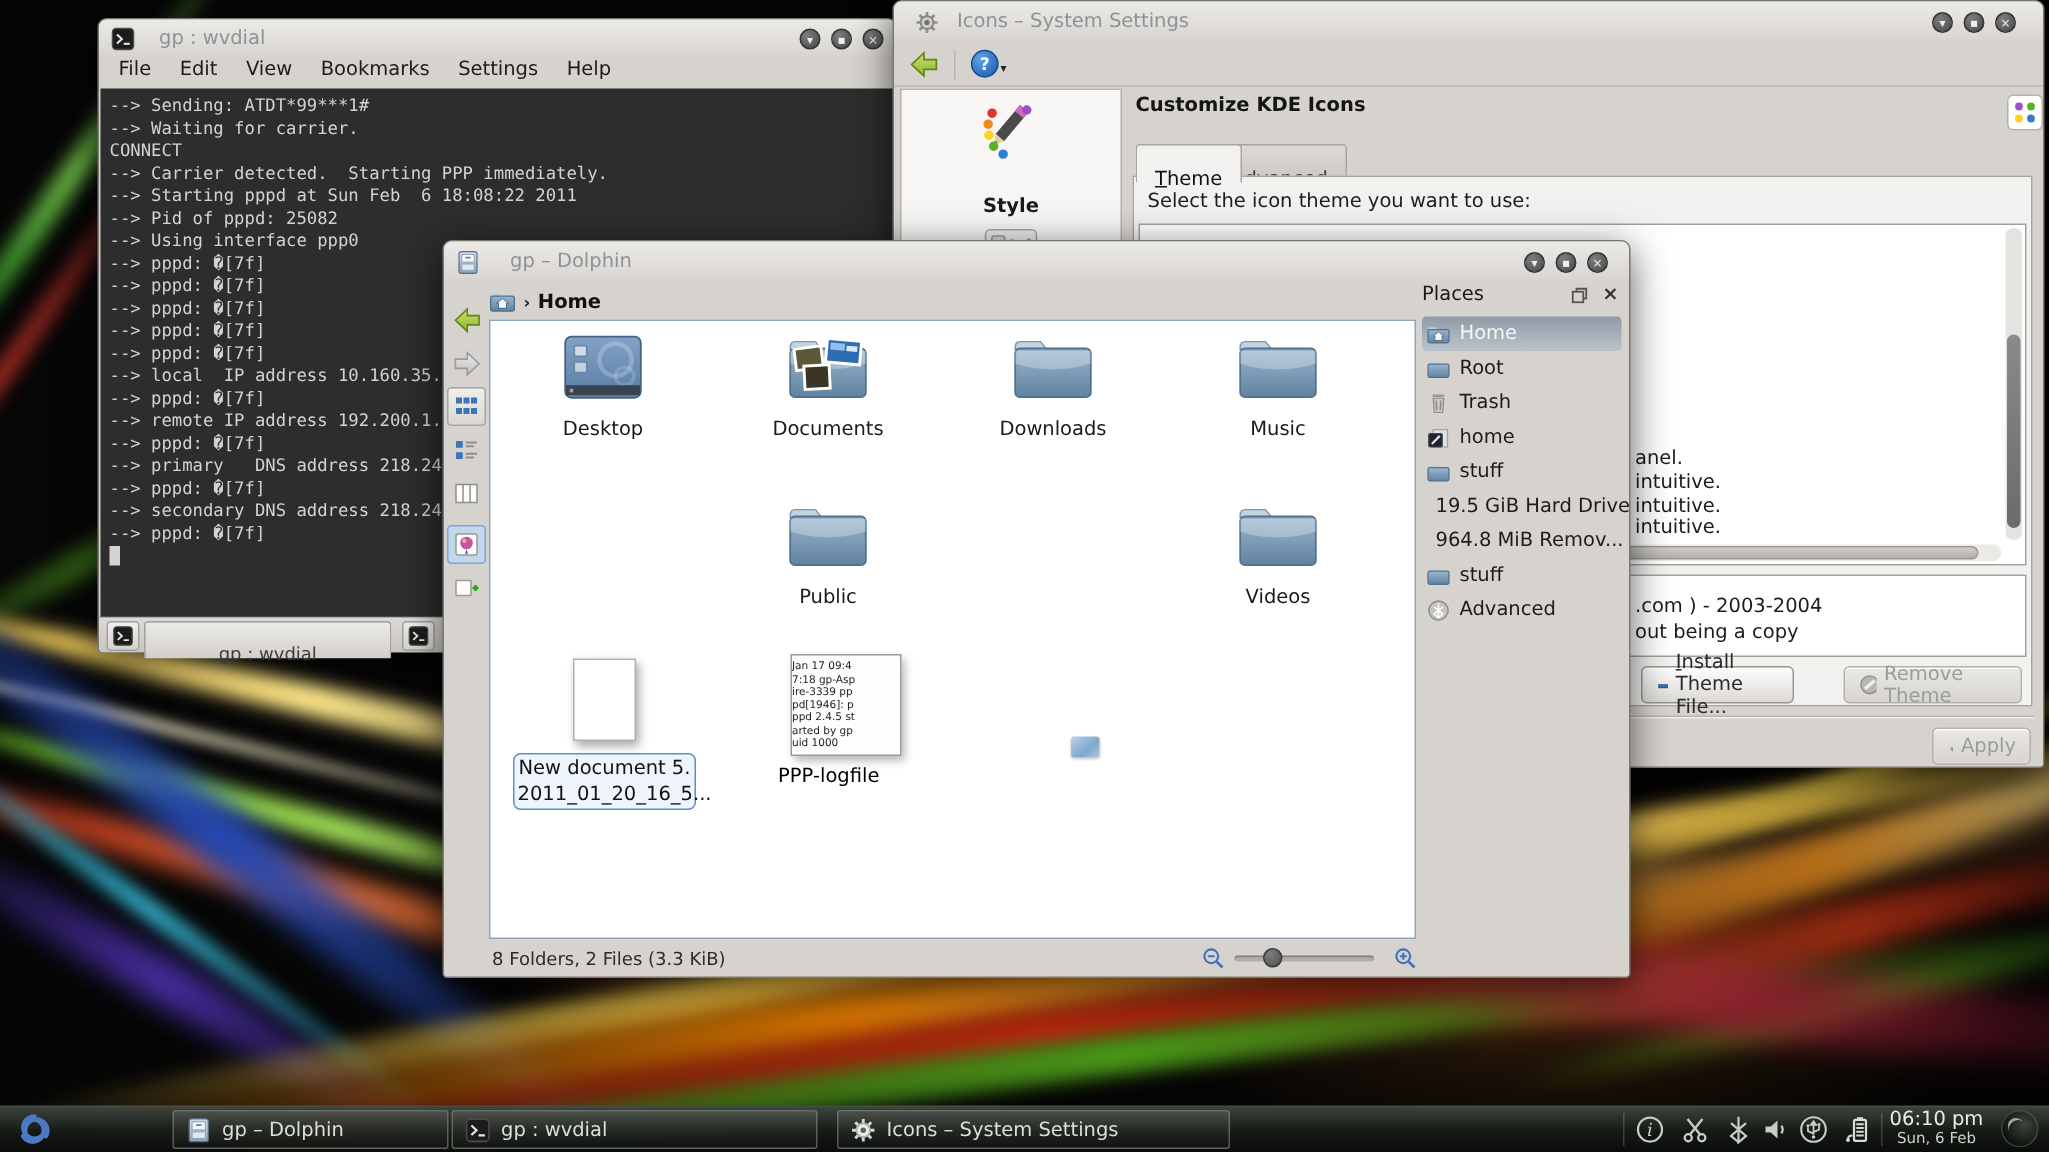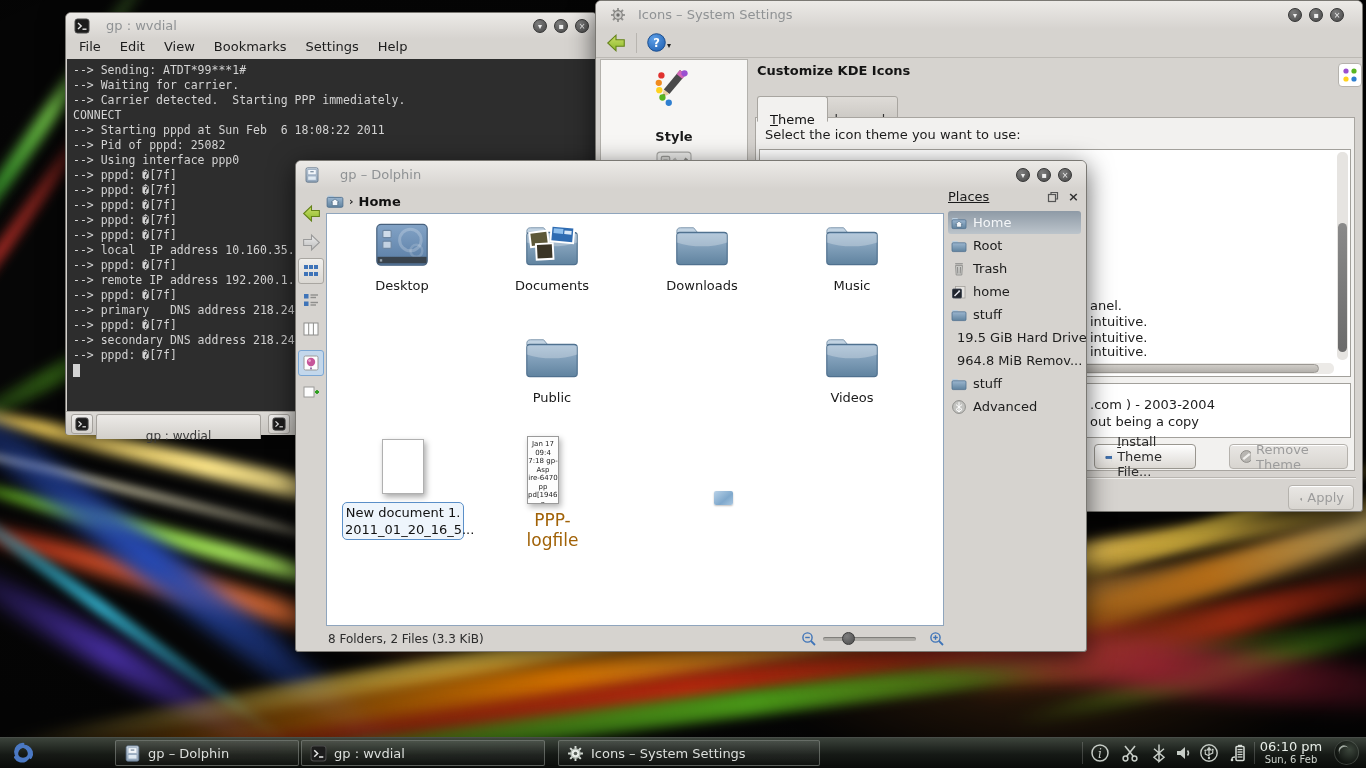--- a/index.html
+++ b/index.html
@@ -89,28 +89,28 @@
   #dolp .vtools{position:absolute;left:2px;top:36px;width:27px;}
   .vtbtn{width:26px;height:26px;margin:3px 0;display:flex;align-items:center;justify-content:center;box-sizing:border-box;border-radius:3px;}
   .vtbtn.framed{border:1px solid #a9a6a1;background:linear-gradient(#f0efec,#dad7d2);}
   .vtbtn.pressedblue{border:1px solid #7ba7d4;background:#c3d7eb;}
   #dolp .view{position:absolute;left:30px;top:52px;width:618px;height:413px;background:#fff;border:1px solid #8fa5bd;box-sizing:border-box;overflow:hidden;}
   .cell{position:absolute;width:140px;text-align:center;}
   .cell .lbl{margin-top:13px;font-size:13px;color:#1a1a1a;}
   .pagefile{position:absolute;width:40px;height:53px;background:#fff;border:1px solid #b0b0b0;box-shadow:2px 3px 6px rgba(0,0,0,.35);}
   .sellabel{position:absolute;border:1px solid #5a8fc8;border-radius:5px;background:rgba(205,225,245,.35);
      font-size:13px;color:#111;text-align:center;line-height:17px;padding:1px 2px;}
-  .logthumb{position:absolute;width:32px;height:68px;background:#fdfdfd;border:1px solid #9a9a9a;box-shadow:2px 3px 6px rgba(0,0,0,.3);
-     font-size:7px;line-height:8.5px;color:#222;overflow:hidden;text-align:center;padding-top:3px;box-sizing:border-box;}
-  .loglabel{position:absolute;font-size:17px;color:#a16207;}
+  .logthumb{position:absolute;width:74px;height:68px;background:#fdfdfd;border:1px solid #9a9a9a;box-shadow:2px 3px 6px rgba(0,0,0,.3);
+     font-size:7px;line-height:8.5px;color:#222;overflow:hidden;padding-top:3px;box-sizing:border-box;}
+  .loglabel{position:absolute;font-size:13px;color:#000000;}
   .straythumb{position:absolute;left:387px;top:277px;width:19px;height:14px;border-radius:2px;
      background:linear-gradient(140deg,#b9d2e8,#7fa8cc 60%,#a8c6e0);box-shadow:0 1px 2px rgba(0,0,0,.25);}
   #dolp .places{position:absolute;left:652px;top:28px;width:133px;bottom:25px;}
   .pl-head{position:relative;height:22px;}
-  .pl-title{font-size:13px;color:#1a1a1a;text-decoration:underline;}
+  .pl-title{font-size:13px;color:#1a1a1a;}
   .pl-item{position:relative;height:23px;display:flex;align-items:center;gap:6px;padding-left:3px;font-size:13px;color:#1c1c1c;}
   .pl-item.sel{background:linear-gradient(#8e9aa6,#bcc4cb);border-radius:3px;color:#f4f6f8;}
   #dolp .status{position:absolute;left:0;right:0;top:465px;height:25px;}
   .slider-track{position:absolute;height:4px;background:#b0aea9;border-radius:2px;box-shadow:inset 0 1px 1px rgba(0,0,0,.3);}
   .slider-knob{position:absolute;width:13px;height:13px;border-radius:50%;background:radial-gradient(circle at 35% 30%,#7e7e7e,#4c4c4c);border:1px solid #3a3a3a;box-sizing:border-box;}
 
   
   #bar{position:absolute;left:0;right:0;bottom:0;height:30px;z-index:40;
     background:linear-gradient(rgba(62,70,62,.95),rgba(22,26,22,.97) 55%,rgba(10,12,10,.98));border-top:1px solid rgba(190,200,190,.35);}
   .task{position:absolute;top:2px;height:26px;border:1px solid rgba(140,146,140,.55);border-radius:2px;
@@ -452,22 +452,22 @@
       <span class="mitem">File</span>
       <span class="mitem">Edit</span>
       <span class="mitem">View</span>
       <span class="mitem">Bookmarks</span>
       <span class="mitem">Settings</span>
       <span class="mitem">Help</span>
     </div>
     <div class="body">
       <div class="tl">--&gt; Sending: ATDT*99***1#</div>
       <div class="tl">--&gt; Waiting for carrier.</div>
+      <div class="tl">CONNECT</div>
       <div class="tl">--&gt; Carrier detected.  Starting PPP immediately.</div>
-      <div class="tl">CONNECT</div>
       <div class="tl">--&gt; Starting pppd at Sun Feb  6 18:08:22 2011</div>
       <div class="tl">--&gt; Pid of pppd: 25082</div>
       <div class="tl">--&gt; Using interface ppp0</div>
       <div class="tl">--&gt; pppd: �[7f]</div>
       <div class="tl">--&gt; pppd: �[7f]</div>
       <div class="tl">--&gt; pppd: �[7f]</div>
       <div class="tl">--&gt; pppd: �[7f]</div>
       <div class="tl">--&gt; pppd: �[7f]</div>
       <div class="tl">--&gt; local  IP address 10.160.35.</div>
       <div class="tl">--&gt; pppd: �[7f]</div>
@@ -665,28 +665,28 @@
       </div>
       <div class="cell" style="left:455px;top:120px">
         <svg width="58" height="48">
             <use href="#i-folder48" width="58" height="48"></use>
           </svg>
         <div class="lbl" style="margin-top:5px">Videos</div>
       </div>
 
       <div class="pagefile" style="left:55px;top:225px"></div>
       <div class="sellabel" style="left:15px;top:288px;width:116px">
-        <div>New document 1.</div>
+        <div>New document 5.</div>
         <div>2011_01_20_16_5...</div>
       </div>
 
       <div class="logthumb" style="left:200px;top:222px">
         <div>Jan 17 09:4</div>
         <div>7:18 gp-Asp</div>
-        <div>ire-6470 pp</div>
+        <div>ire-3339 pp</div>
         <div>pd[1946]: p</div>
         <div>ppd 2.4.5 st</div>
         <div>arted by gp</div>
         <div>uid 1000</div>
       </div>
       <div class="loglabel" style="left:188px;top:296px;width:75px;text-align:center">PPP-logfile</div>
 
       <div class="straythumb"></div>
     </div>
 

